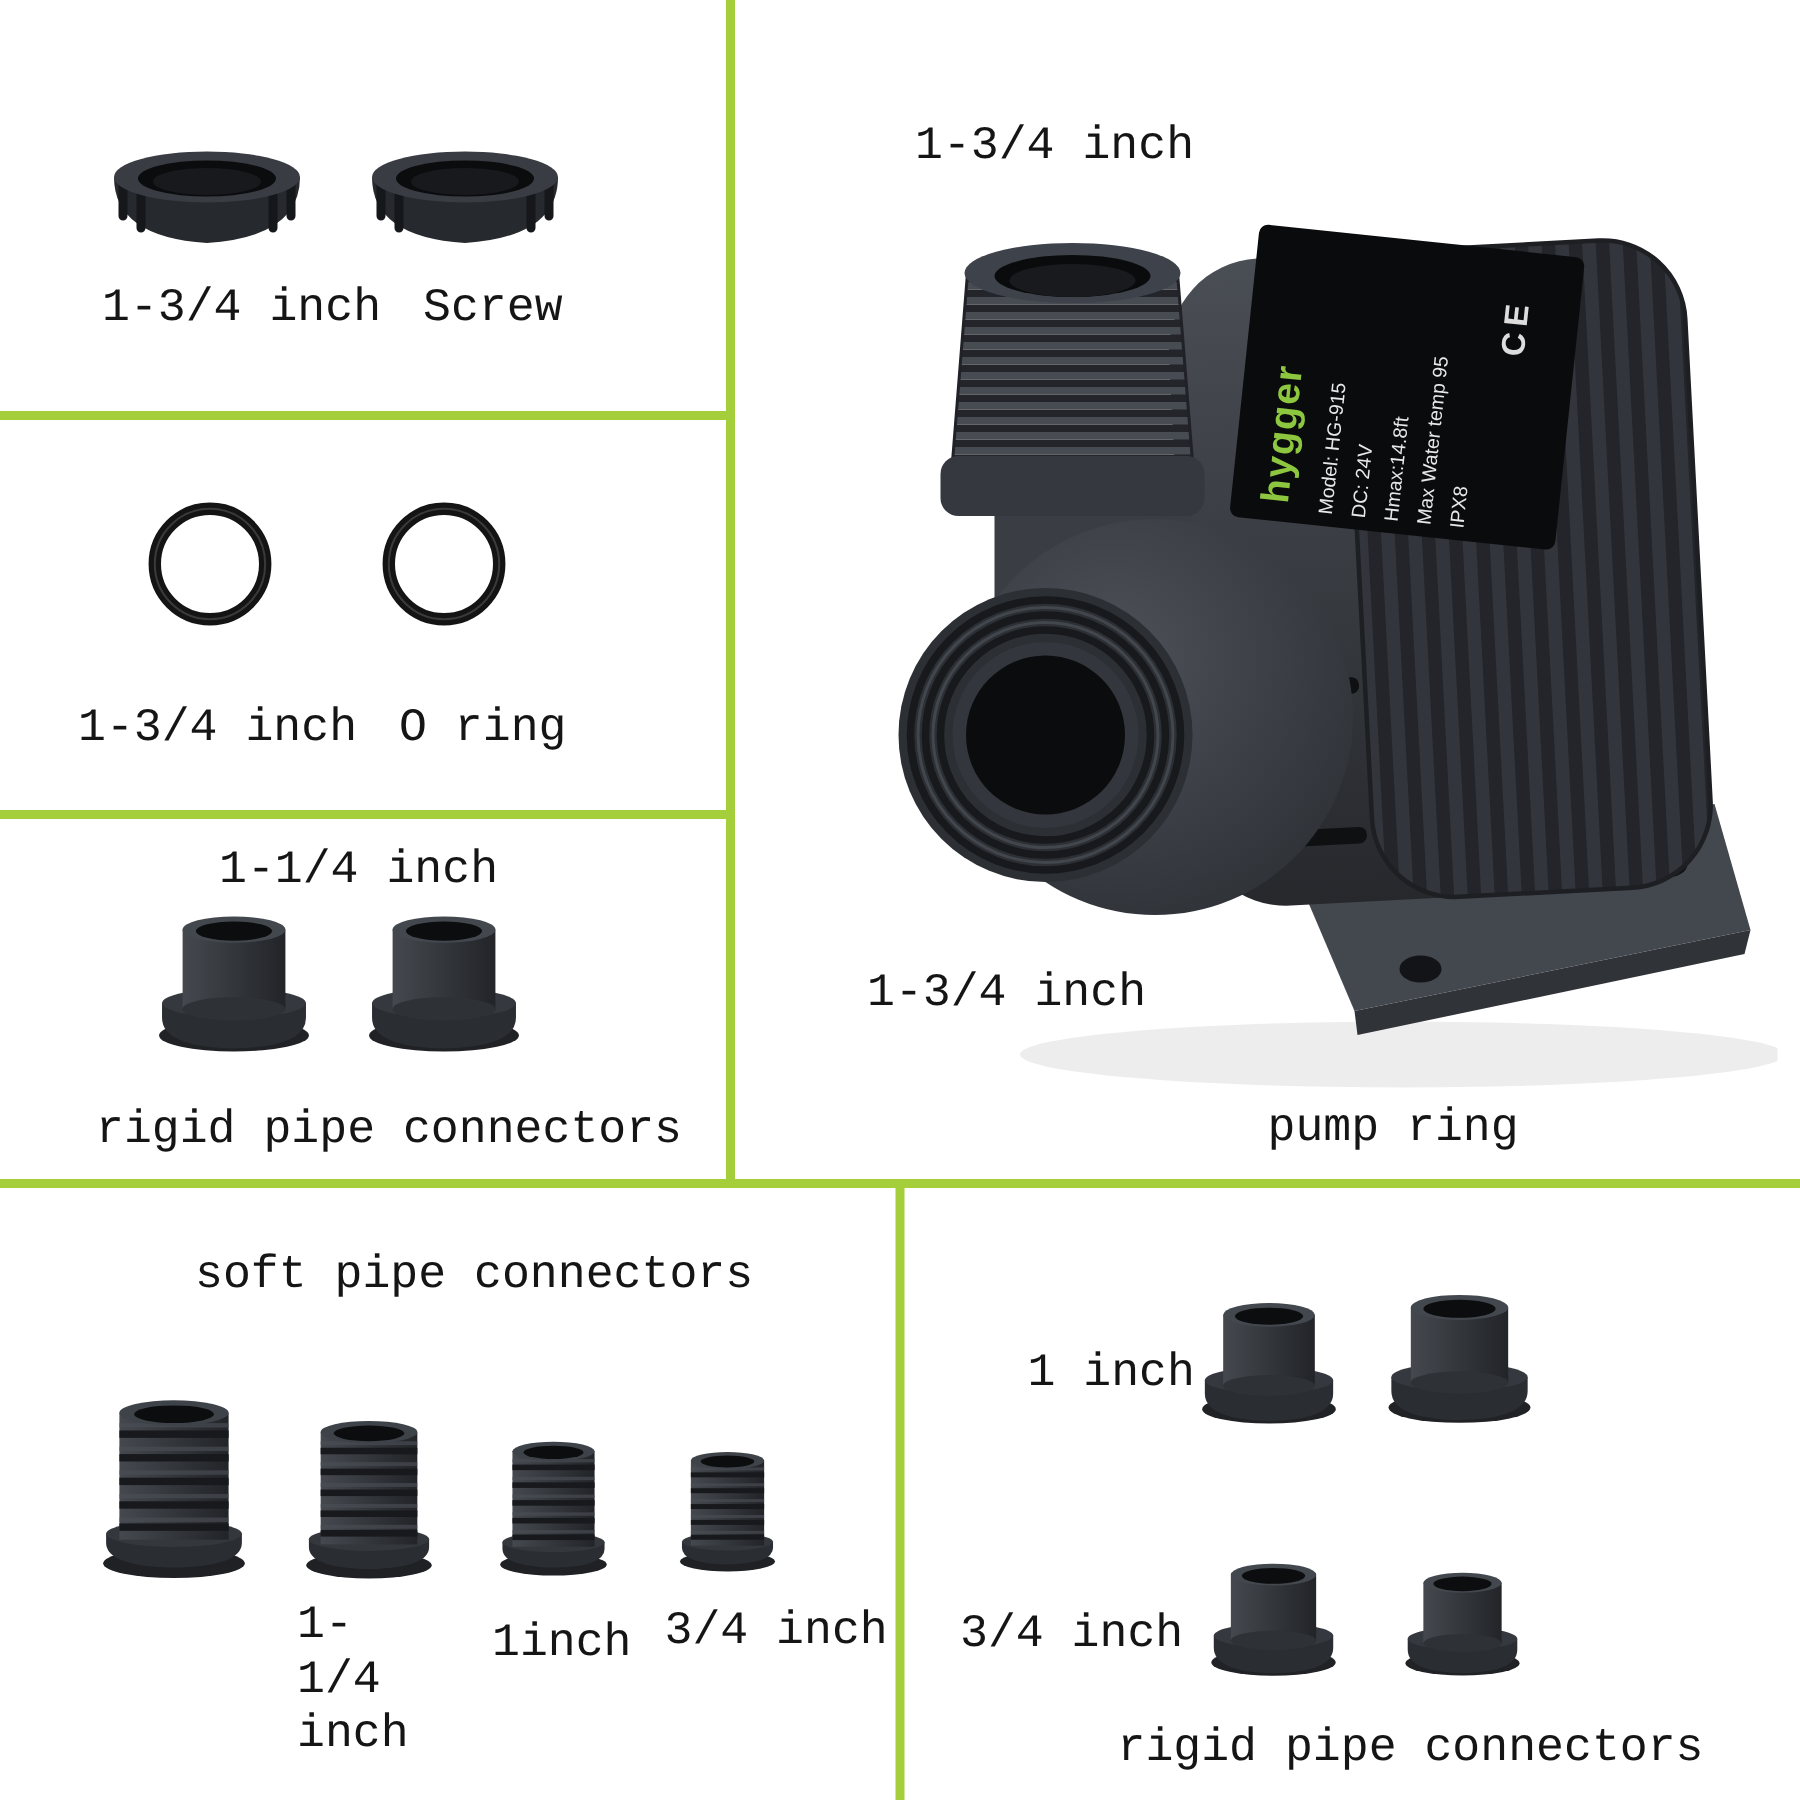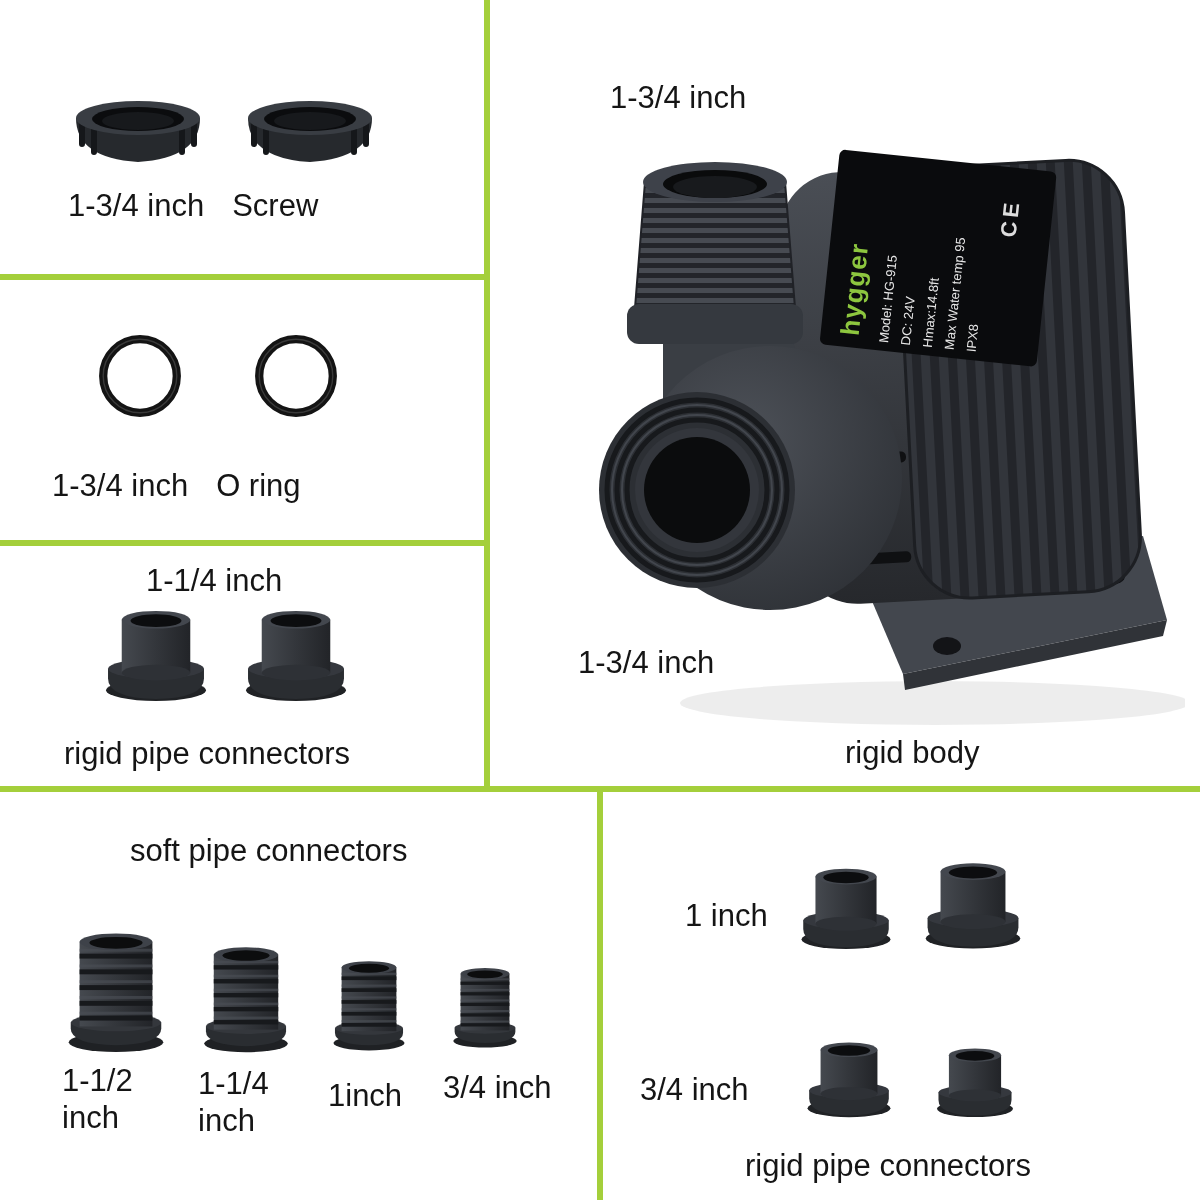--- a/index.html
+++ b/index.html
@@ -7,21 +7,21 @@
     position:relative;width:1200px;height:1200px;background:#ffffff;
     font-family:"Liberation Sans",sans-serif;color:#151515;overflow:hidden;
   }
   .gline{position:absolute;background:#a4cf3b;}
   #gl-v1{left:484px;top:0;width:6px;height:792px;}
   #gl-h1{left:0;top:274px;width:487px;height:6px;}
   #gl-h2{left:0;top:540px;width:487px;height:6px;}
   #gl-h3{left:0;top:786px;width:1200px;height:6px;}
   #gl-v2{left:597px;top:792px;width:6px;height:408px;}
 
-  .lbl{position:absolute;font-size:31px;line-height:1.18;white-space:nowrap;}
+  .lbl{position:absolute;font-size:31px;line-height:1.18;white-space:nowrap;font-family:Liberation Mono, monospace;}
   .lbl.wrap{white-space:normal;}
   .pair{display:flex;gap:28px;}
 
   .abs{position:absolute;}
 
   
   .st-brand{font:bold 26px "Liberation Sans",sans-serif;fill:#8dc63f;letter-spacing:1px;}
   .st-line{font:13px "Liberation Sans",sans-serif;fill:#e8e8e8;}
   .st-ce{font:bold 22px "Liberation Sans",sans-serif;fill:#dddddd;letter-spacing:4px;}
 
@@ -222,36 +222,35 @@
 
     <path d="M100 64 L240 64 L250 190 L90 190 Z" fill="url(#pThread)"></path>
     <path d="M100 64 L240 64 L250 190 L90 190 Z" fill="none" stroke="#202227" stroke-width="2"></path>
     <rect x="82" y="186" width="176" height="40" rx="12" fill="#35393f"></rect>
     <ellipse cx="170" cy="64" rx="72" ry="20" fill="#3e424a"></ellipse>
     <ellipse cx="170" cy="66" rx="52" ry="14" fill="#0a0b0c"></ellipse>
     <ellipse cx="170" cy="69" rx="42" ry="11" fill="#181a1d"></ellipse>
   </svg>
 
   <div class="lbl" id="pump-front-label">1-3/4 inch</div>
-  <div class="lbl" id="pump-caption">rigid body</div>
+  <div class="lbl" id="pump-caption">pump ring</div>
 
   <div class="lbl" id="soft-title">soft pipe connectors</div>
   <svg class="abs" id="barb-1" width="100" height="122">
       <use href="#sym-barb"></use>
     </svg>
   <svg class="abs" id="barb-2" width="88" height="108">
       <use href="#sym-barb"></use>
     </svg>
   <svg class="abs" id="barb-3" width="74" height="96">
       <use href="#sym-barb"></use>
     </svg>
   <svg class="abs" id="barb-4" width="66" height="92">
       <use href="#sym-barb"></use>
     </svg>
-  <div class="lbl wrap" id="soft-l1">1-1/2 inch</div>
   <div class="lbl wrap" id="soft-l2">1-1/4 inch</div>
   <div class="lbl" id="soft-l3">1inch</div>
   <div class="lbl" id="soft-l4">3/4 inch</div>
 
   <div class="lbl" id="rr1-label">1 inch</div>
   <svg class="abs" id="rr-c1" width="96" height="84">
       <use href="#sym-rigid"></use>
     </svg>
   <svg class="abs" id="rr-c2" width="102" height="90">
       <use href="#sym-rigid"></use>

